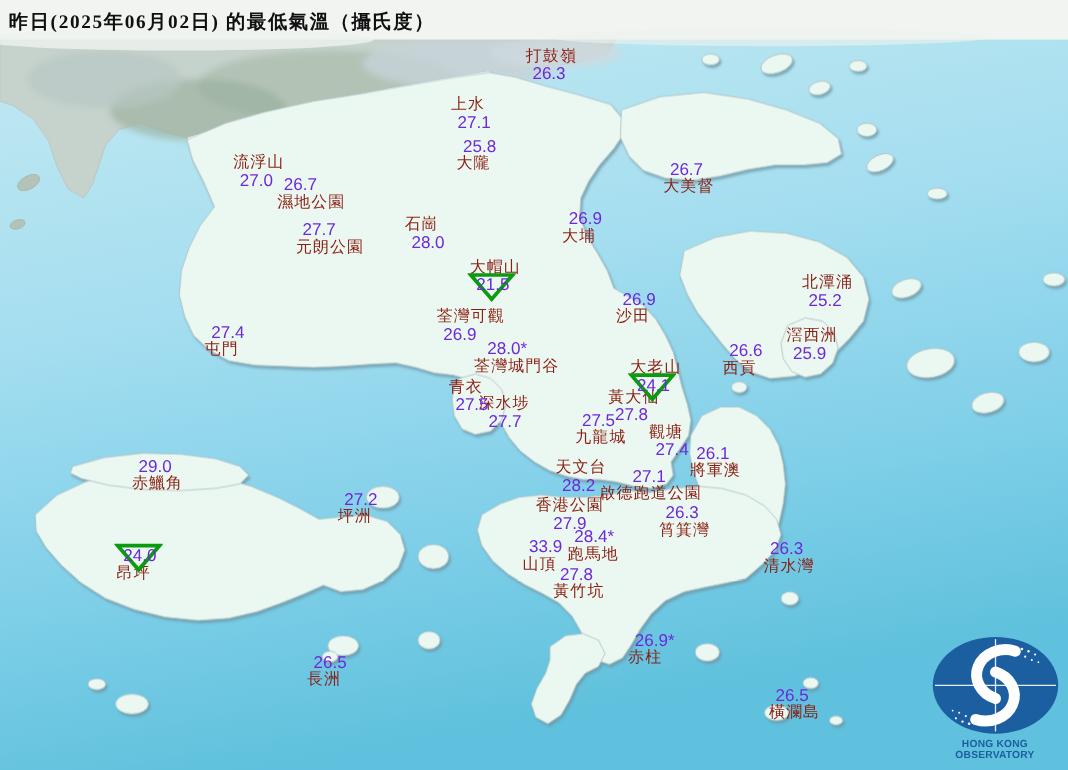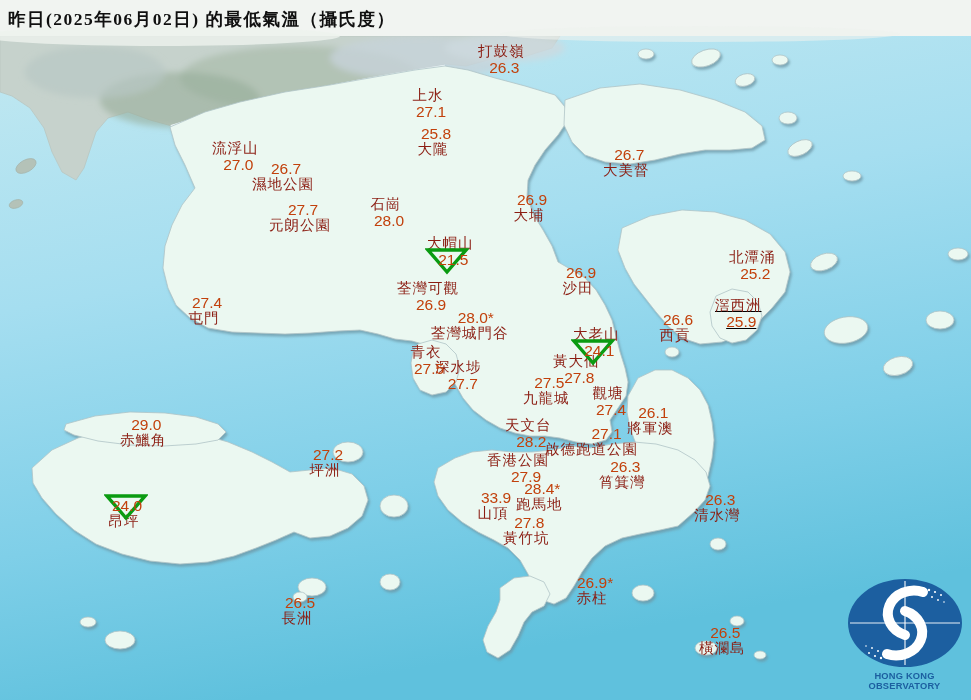--- a/index.html
+++ b/index.html
@@ -9,26 +9,26 @@
   }
   svg{display:block;}
   .map-layer{position:absolute;left:0;top:0;}
   .title{
     position:absolute;left:8px;top:7px;z-index:30;
     font-family:"Liberation Serif","DejaVu Serif",serif;
     font-size:17.5px;font-weight:600;color:#101010;letter-spacing:1.5px;
     white-space:nowrap;
     text-align:center;
   }
-  .stations-layer{position:absolute;left:0;top:0;width:971px;height:536px;z-index:20;text-align:center;}
+  .stations-layer{position:absolute;left:0;top:0;width:971px;height:536px;z-index:20;}
   .station{position:absolute;white-space:nowrap;line-height:15.5px;}
   .station .val{
     position:relative;
     font-family:"Liberation Sans","DejaVu Sans",sans-serif;
-    font-size:15.5px;font-weight:500;color:#c2410c;z-index:2;
+    font-size:15.5px;font-weight:500;color:#6d28d9;z-index:2;
   }
   .station .lbl{
     font-family:"Liberation Serif","DejaVu Serif",serif;
     font-size:14.5px;font-weight:500;color:#8b1d12;letter-spacing:1px;z-index:1;
   }
   .tri{position:absolute;left:-8px;top:-5px;z-index:-1;}
   .logo{
     position:absolute;left:838px;top:578px;width:133px;z-index:25;
     text-align:center;
   }
@@ -188,21 +188,21 @@
         <div class="lbl">沙田</div>
       </div>
       <div class="station" style="left: 729px; top: 250px;">
         <div class="lbl">北潭涌</div>
         <div class="val" style="margin-left: 6px;">25.2</div>
       </div>
       <div class="station" style="left: 186px; top: 295px;">
         <div class="val" style="margin-left: 6px;">27.4</div>
         <div class="lbl">屯門</div>
       </div>
-      <div class="station" style="left: 715px; top: 298px; text-decoration: underline;">
+      <div class="station" style="left: 715px; top: 298px;">
         <div class="lbl">滘西洲</div>
         <div class="val" style="margin-left: 6px;">25.9</div>
       </div>
       <div class="station" style="left: 657px; top: 312px;">
         <div class="val" style="margin-left: 6px;">26.6</div>
         <div class="lbl">西貢</div>
       </div>
       <div class="station" style="left: 431px; top: 310px;">
         <div class="val" style="margin-left: 12px;">28.0*</div>
         <div class="lbl">荃灣城門谷</div>

